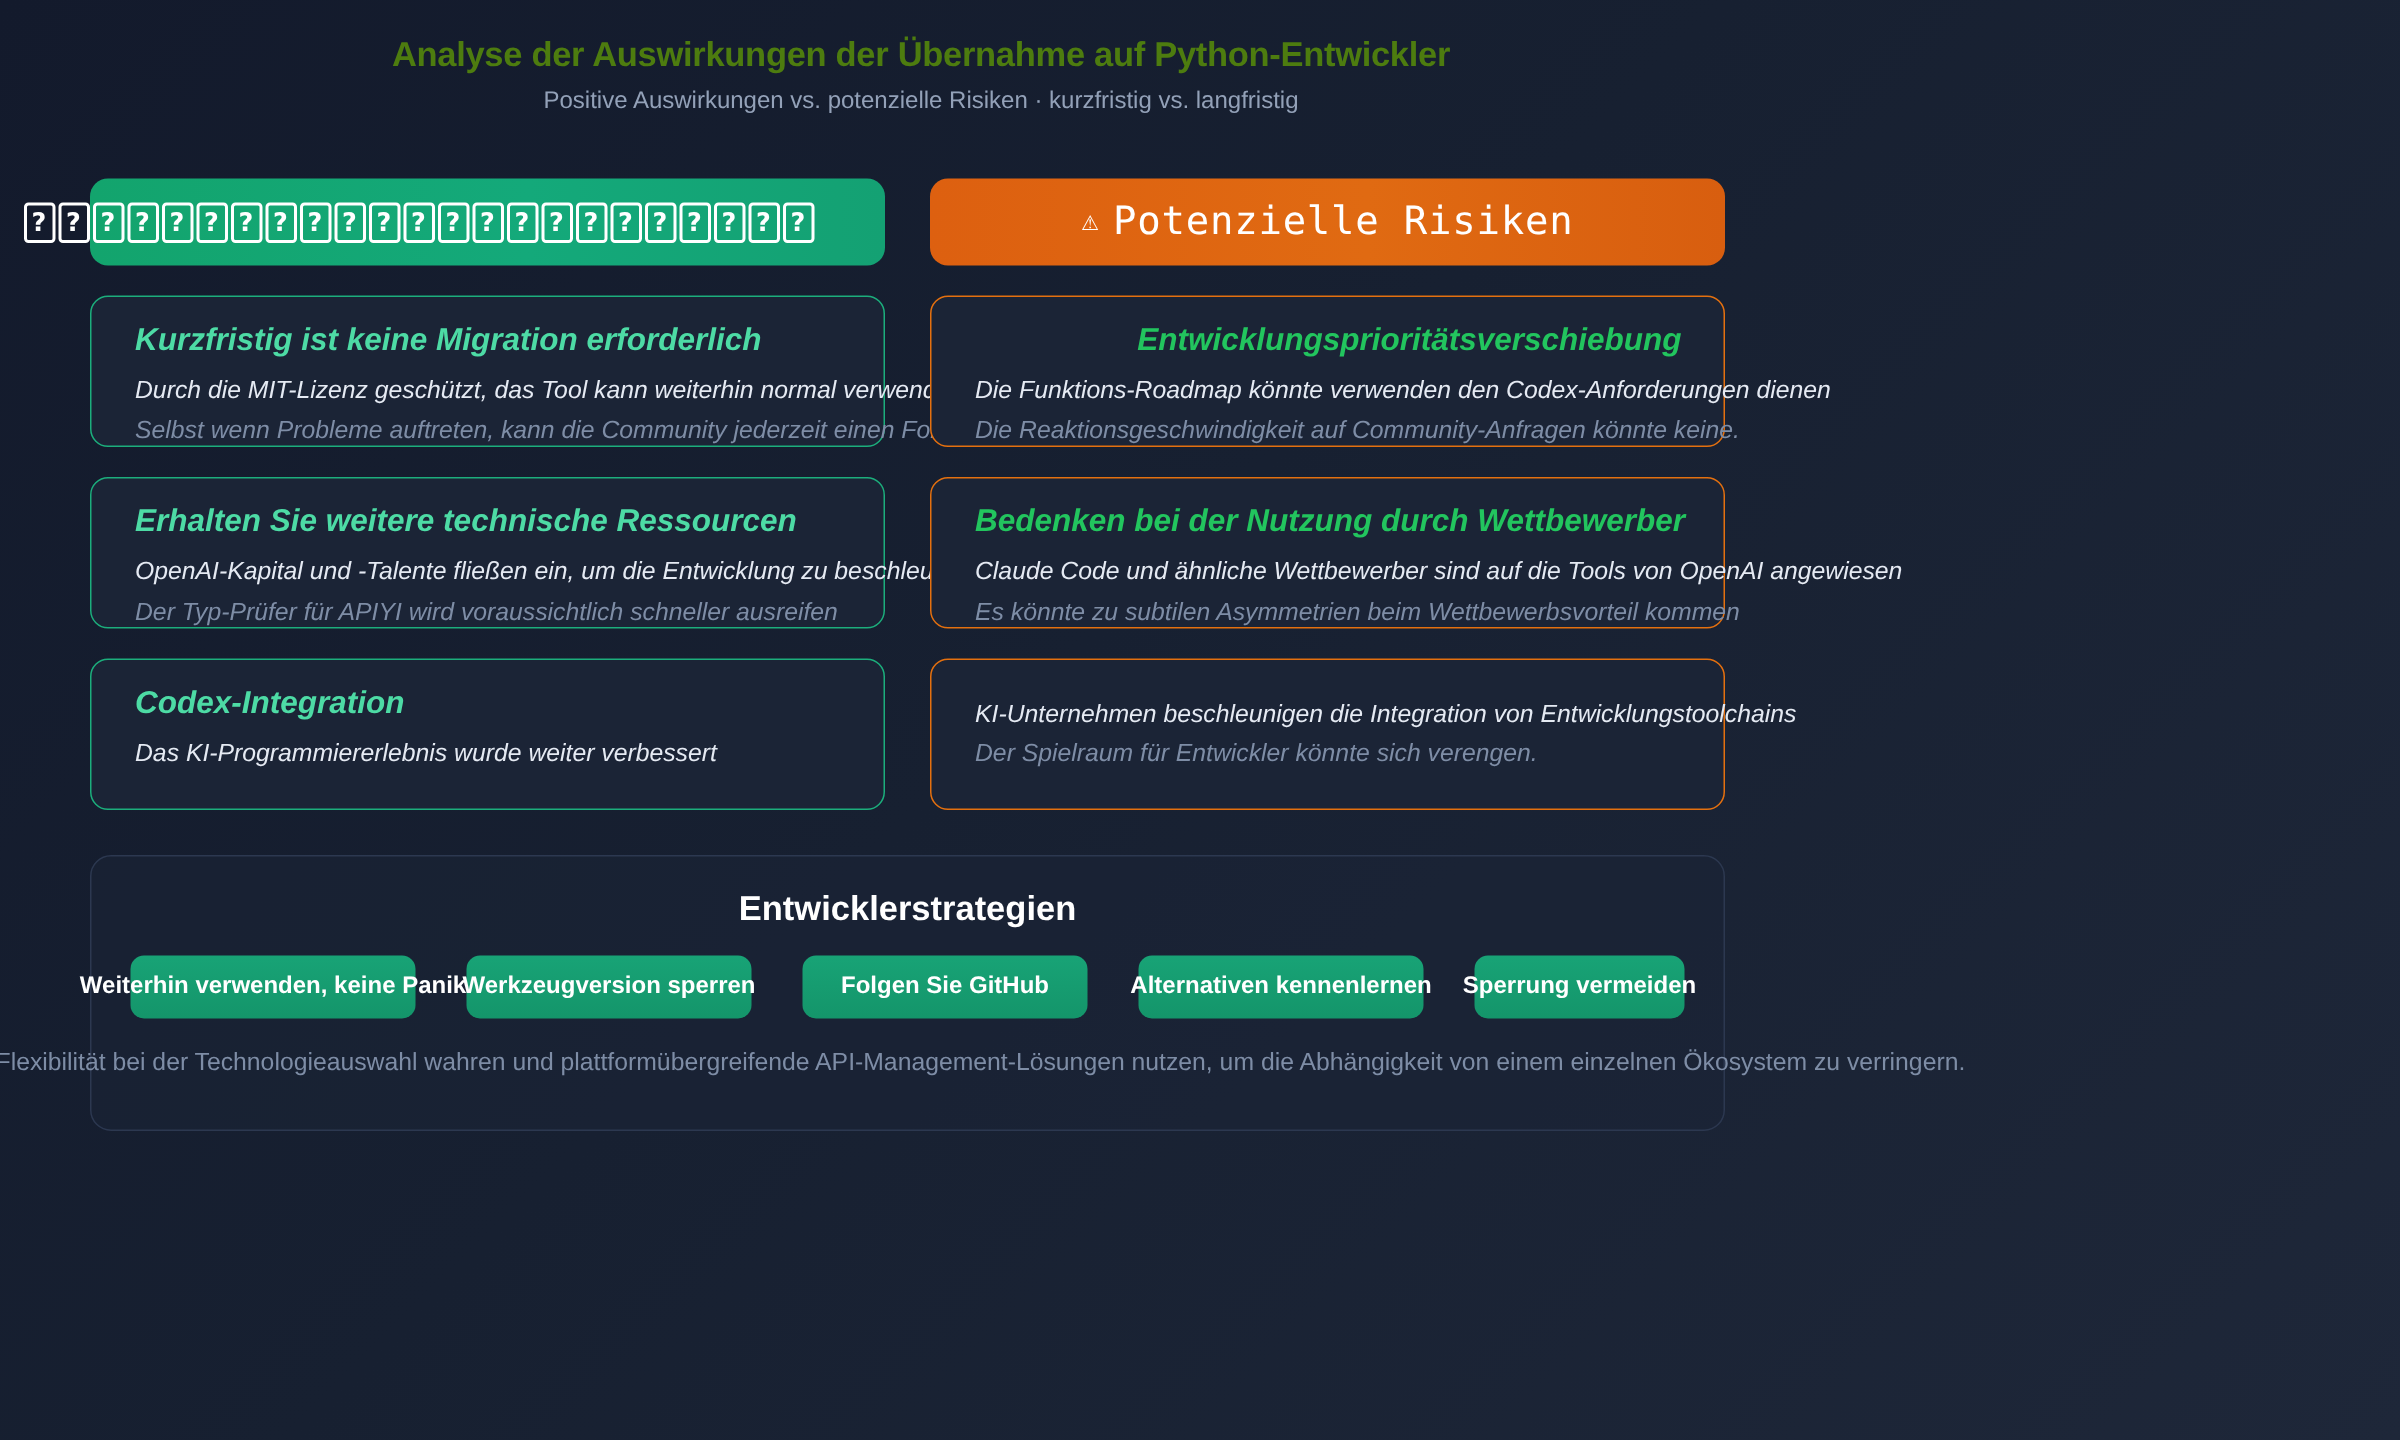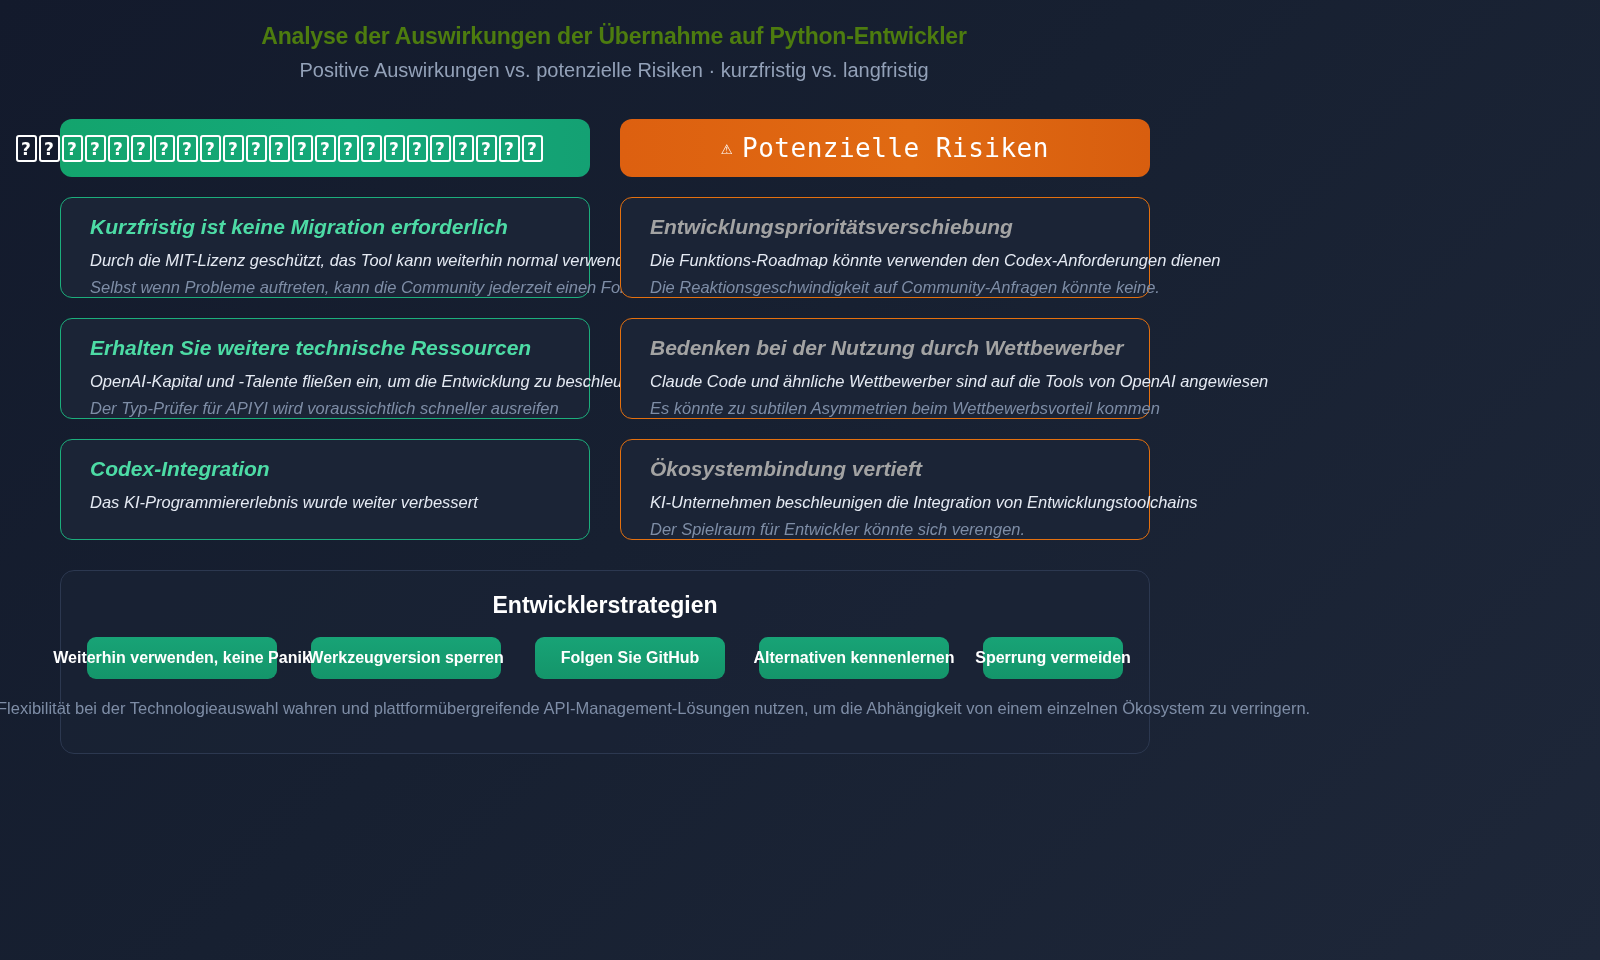--- a/index.html
+++ b/index.html
@@ -25,21 +25,21 @@
   .page-title {
     font-size: 23px;
     font-weight: bold;
     color: #4d7c0f;
     letter-spacing: -0.2px;
     line-height: 1.22;
     white-space: nowrap;
   }
   .page-sub {
     margin-top: 9px;
-    font-size: 20px;
+    font-size: 16px;
     color: #93a1b8;
     font-weight: normal;
     white-space: nowrap;
   }
 
   
   .columns {
     position: absolute;
     left: 60px;
     top: 119px;
@@ -110,21 +110,21 @@
   .card.pos   { border: 1.6px solid #1cae7c; }
   .card.risk  { border: 1.6px solid #e4700f; }
 
   .card-title {
     font-size: 21px;
     font-weight: bold;
     line-height: 1.25;
     white-space: nowrap;
   }
   .card.pos  .card-title { color: #4ddba5; }
-  .card.risk .card-title { color: #a3a3a3; }
+  .card.risk .card-title { color: #22c55e; text-align: right; }
 
   .card-line1 {
     margin-top: 9px;
     font-size: 16.5px;
     color: #e5eaf3;
     white-space: nowrap;
     line-height: 1.35;
   }
   .card-line2 {
     margin-top: 4px;
@@ -259,21 +259,20 @@
       <div class="card-line2">Die Reaktionsgeschwindigkeit auf Community-Anfragen könnte keine.</div>
     </div>
 
     <div class="card risk">
       <div class="card-title">Bedenken bei der Nutzung durch Wettbewerber</div>
       <div class="card-line1">Claude Code und ähnliche Wettbewerber sind auf die Tools von OpenAI angewiesen</div>
       <div class="card-line2">Es könnte zu subtilen Asymmetrien beim Wettbewerbsvorteil kommen</div>
     </div>
 
     <div class="card risk">
-      <div class="card-title">Ökosystembindung vertieft</div>
       <div class="card-line1">KI-Unternehmen beschleunigen die Integration von Entwicklungstoolchains</div>
       <div class="card-line2">Der Spielraum für Entwickler könnte sich verengen.</div>
     </div>
   </div>
 </div>
 
 <div class="strategy">
   <div class="strategy-title">Entwicklerstrategien</div>
   <div class="pill-row">
     <div class="pill w1">Weiterhin verwenden, keine Panik</div>

